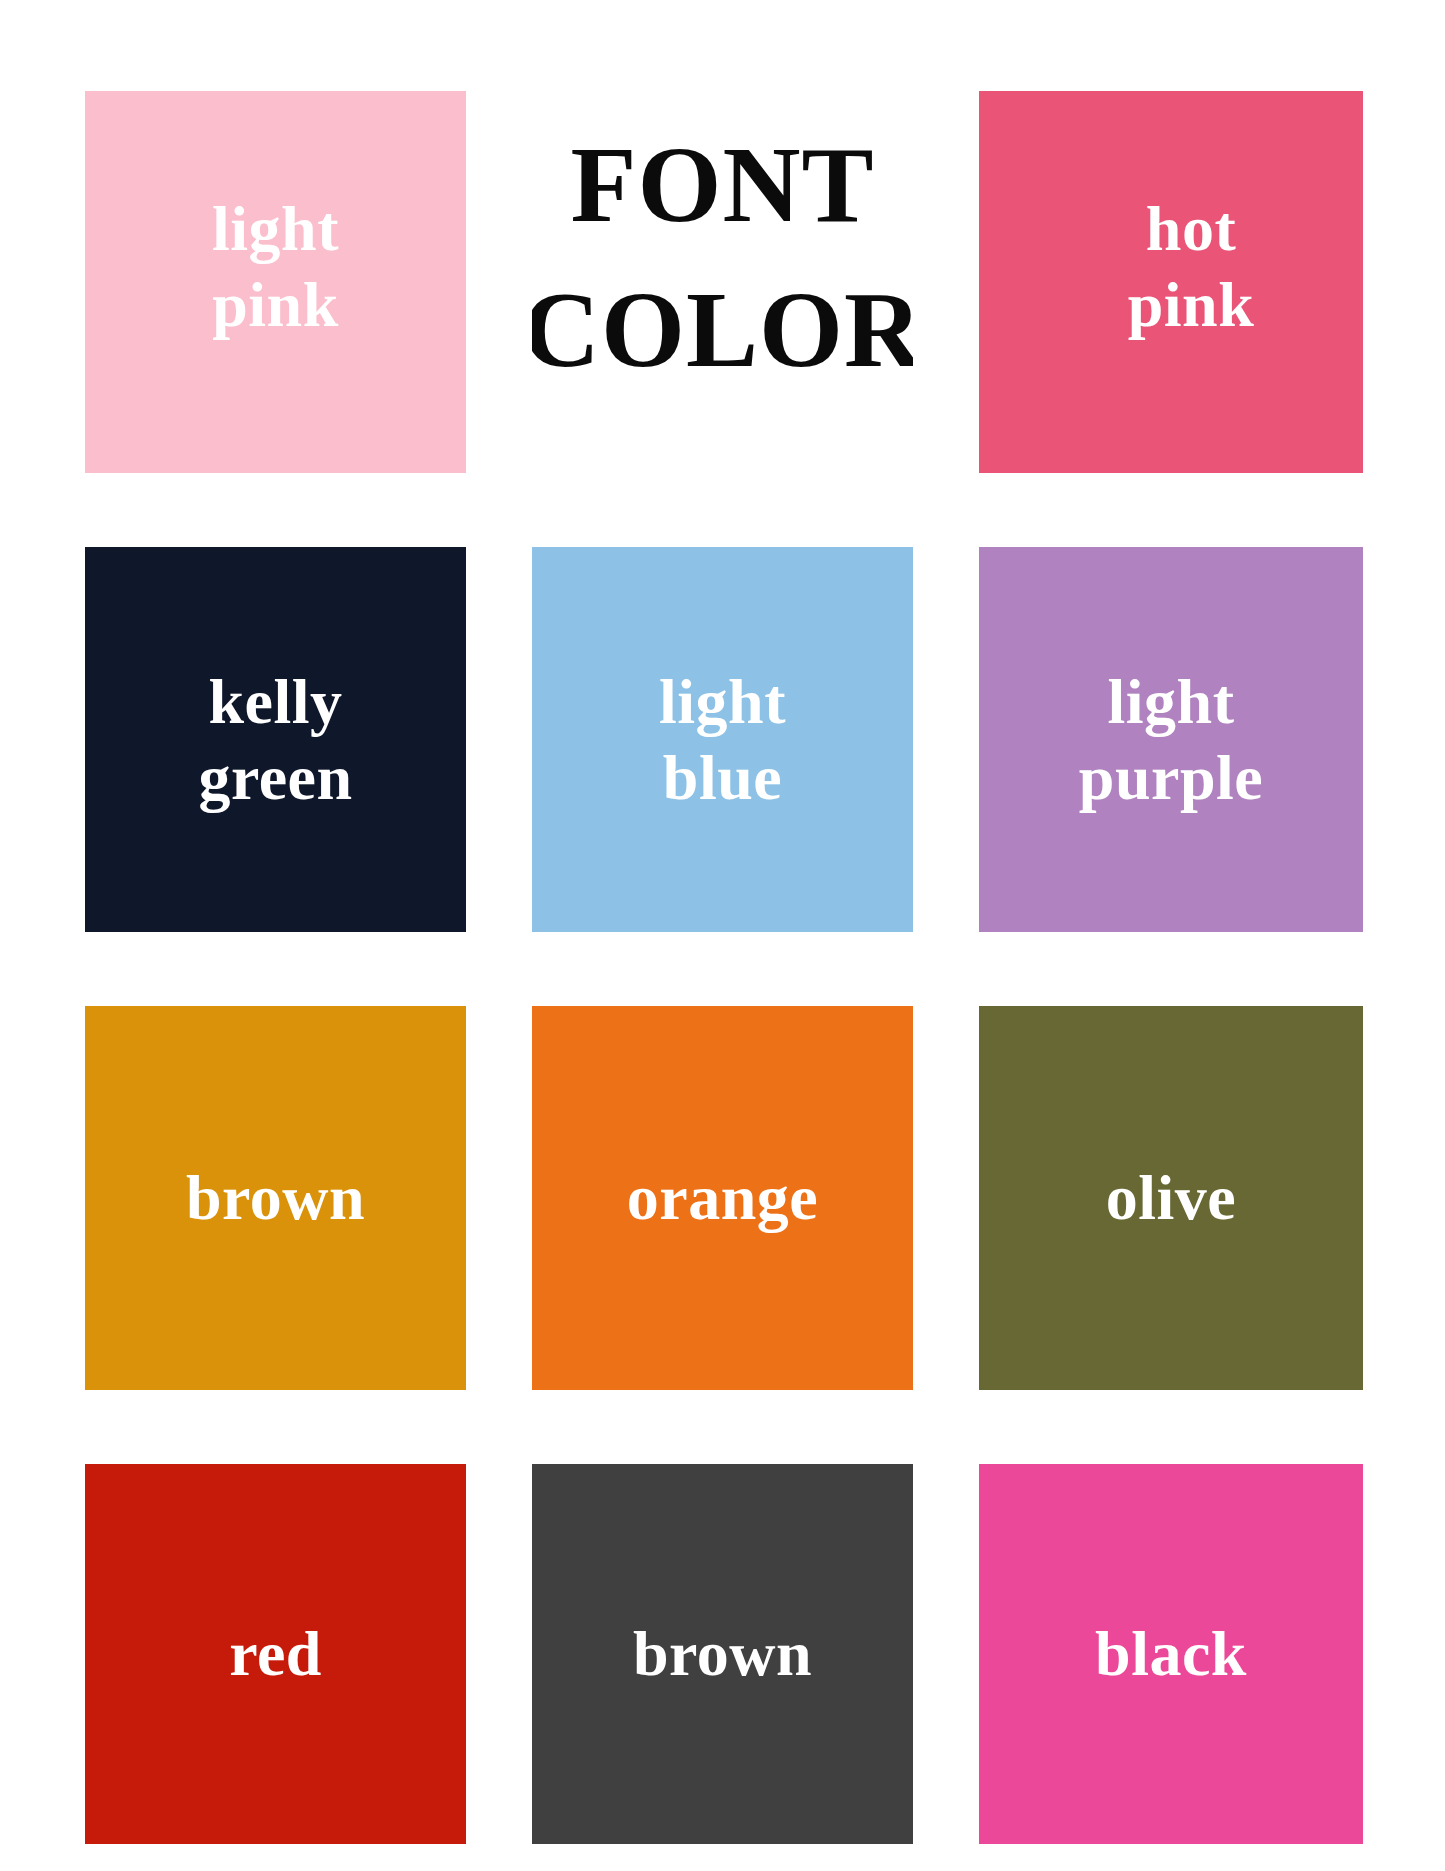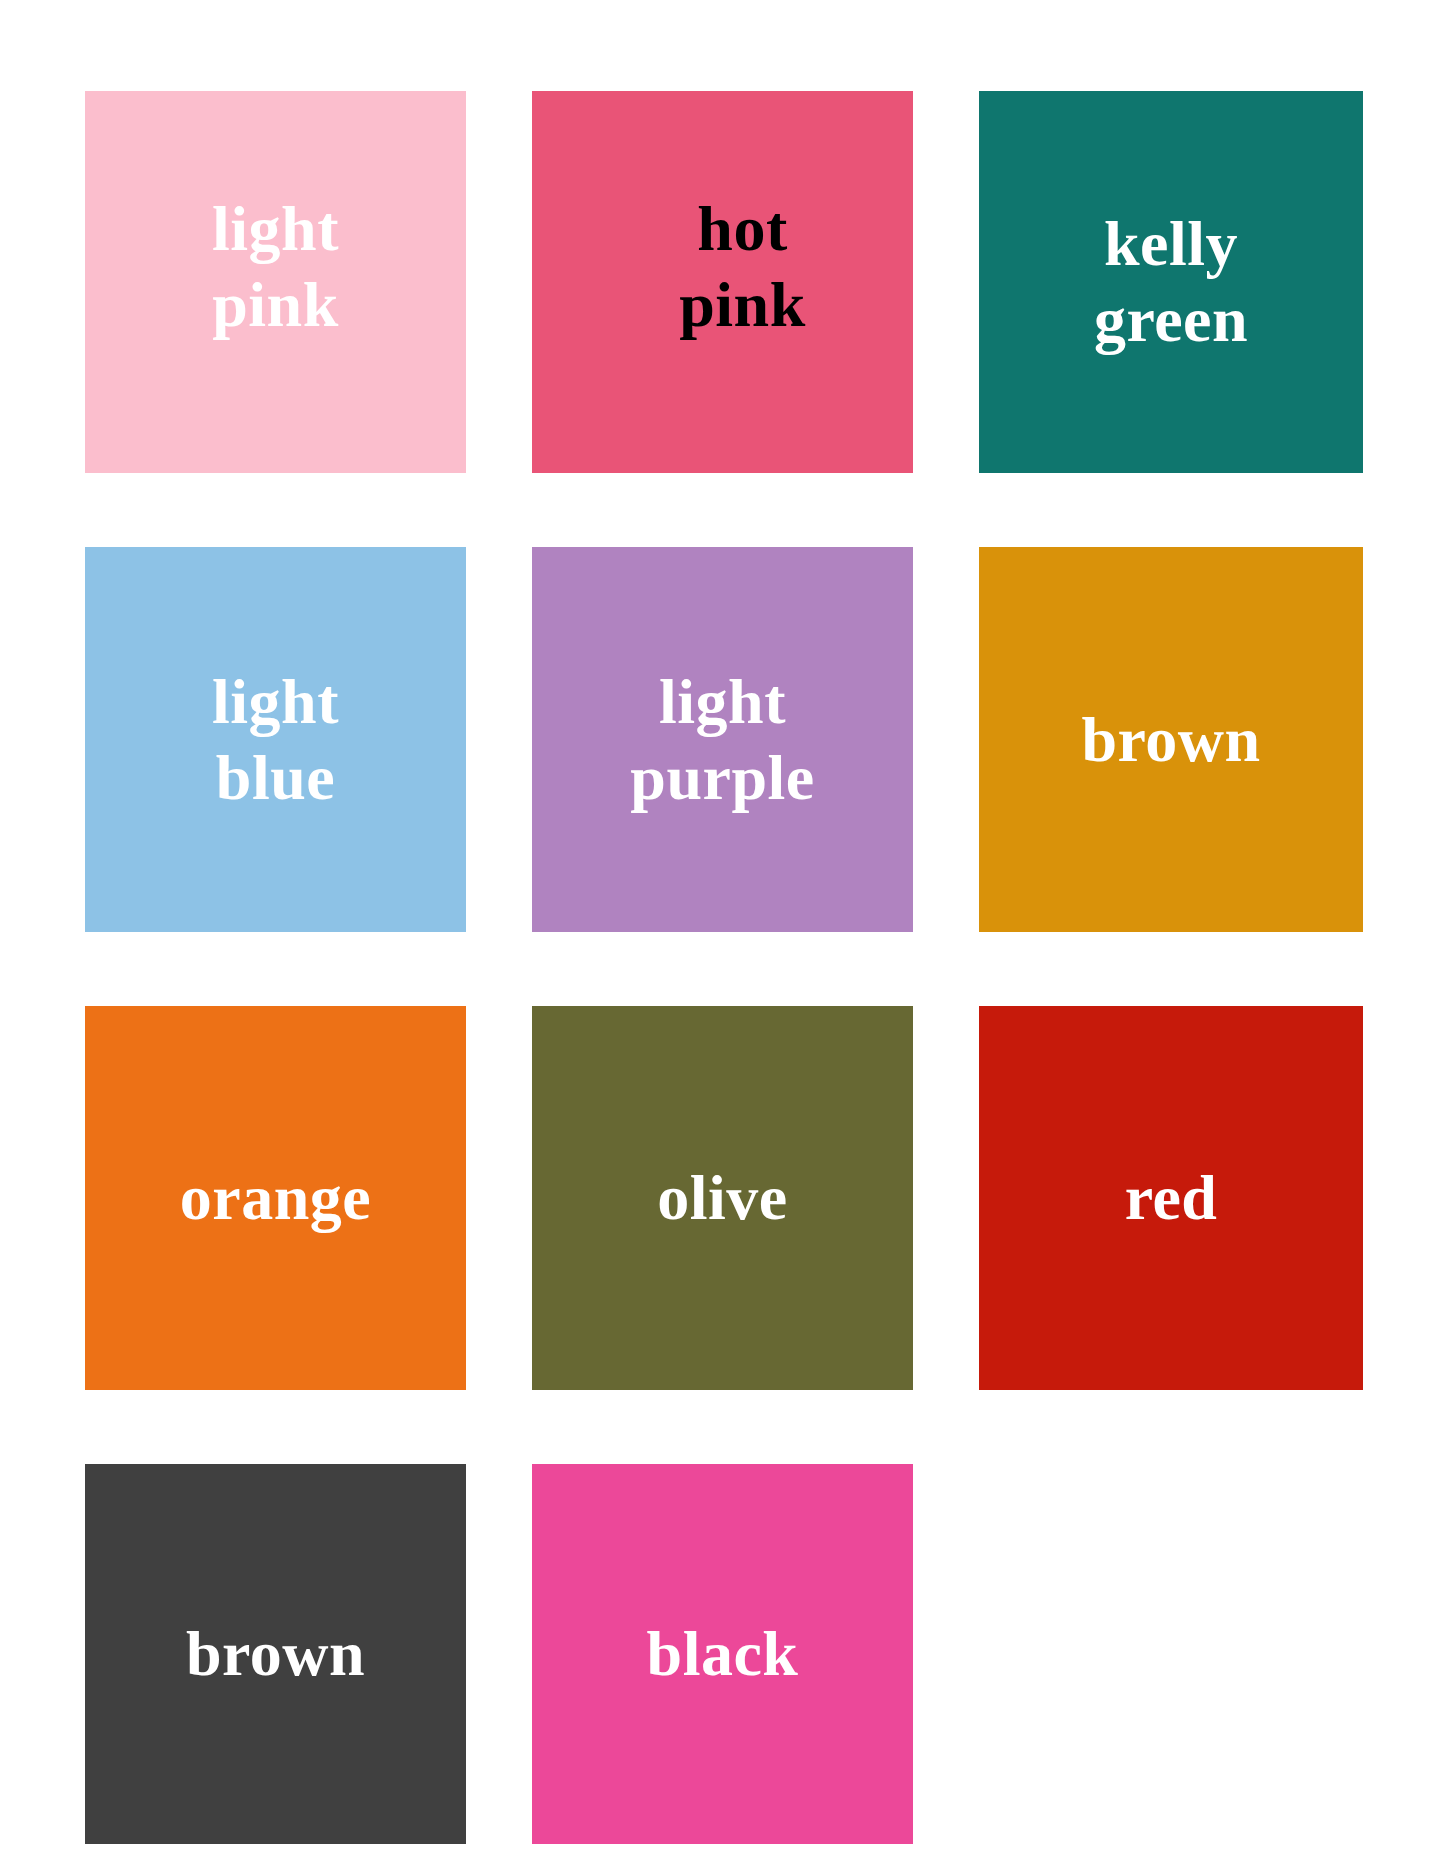--- a/index.html
+++ b/index.html
@@ -85,30 +85,34 @@
 <div class="sheet" style="background: rgb(255, 255, 255);">
   <div class="grid">
 
     <div class="cell row1">
       <div class="swatch" style="background: rgb(251, 190, 205);">
         <span class="swatch-label" style="color: rgb(255, 255, 255);">light
 pink</span>
       </div>
     </div>
 
+    <div class="cell row1 title-cell">
+      <div class="title" style="color: rgb(11, 11, 11);">FONT
+COLOR</div>
+    </div>
 
     <div class="cell row1">
       <div class="swatch" style="background: rgb(233, 84, 119);">
-        <span class="swatch-label" style="color: #000000; margin-left: 40px;">hot
+        <span class="swatch-label" style="color: #ffffff; margin-left: 40px;">hot
 pink</span>
       </div>
     </div>
 
     <div class="cell row2">
-      <div class="swatch" style="background: #0f766e;">
+      <div class="swatch" style="background: #0f172a;">
         <span class="swatch-label" style="color: rgb(255, 255, 255);">kelly
 green</span>
       </div>
     </div>
 
     <div class="cell row2">
       <div class="swatch" style="background: rgb(141, 194, 230);">
         <span class="swatch-label" style="color: rgb(255, 255, 255);">light
 blue</span>
       </div>

